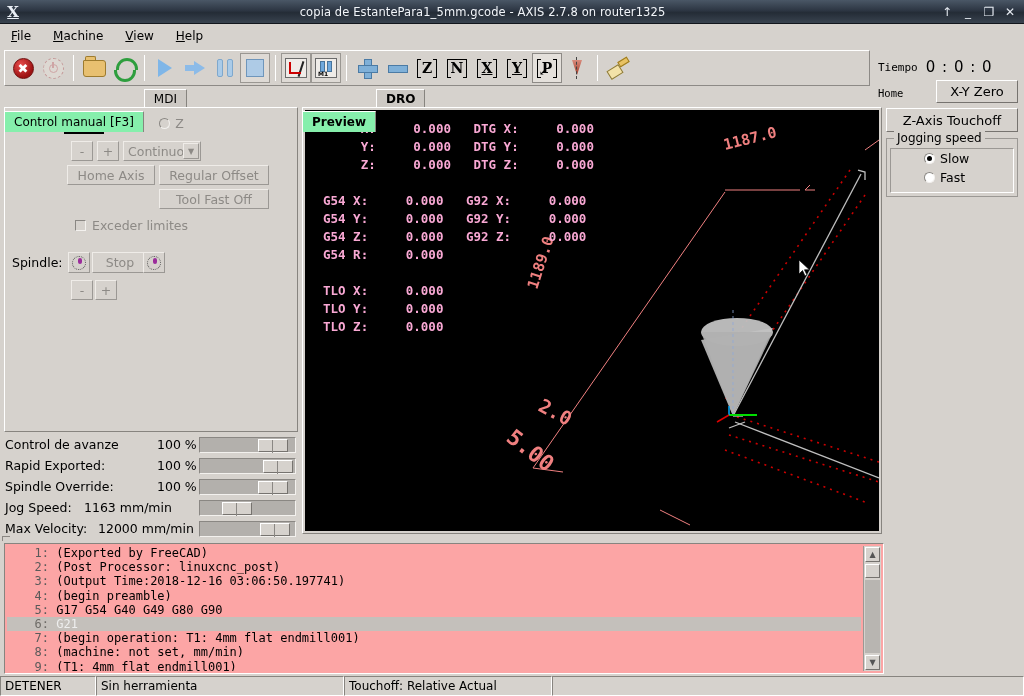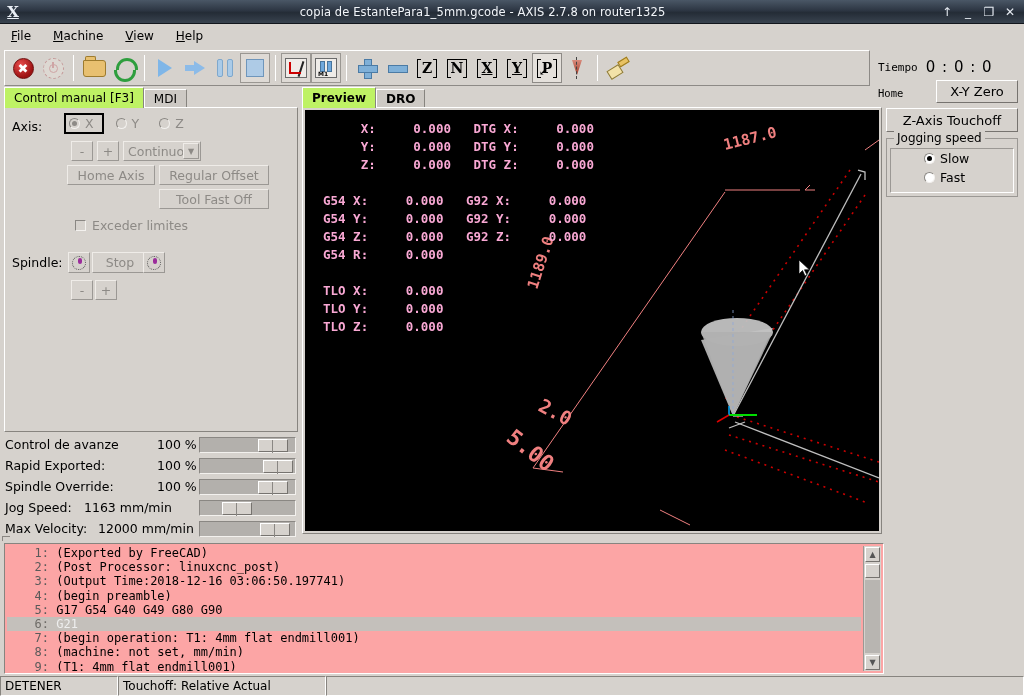--- a/index.html
+++ b/index.html
@@ -177,21 +177,21 @@
 
   
   .lnb { position:absolute; left:4px; top:87px; width:294px; height:345px; }
   .tabstrip { position:absolute; left:0; top:0; height:20px; display:flex; }
   .tab {
     height:20px; padding:0 9px; font-size:12px; color:#000;
     background:#d6d2cd; border-top:1px solid #ffffff;
     border-left:1px solid #ffffff; border-right:1px solid #87847f;
     display:flex; align-items:center; cursor:pointer; position:relative;
   }
-  .tab.active { background:#bef264; z-index:3; height:21px; }
+  .tab.active { background:#86efac; z-index:3; height:21px;margin-top:24px; }
   .tab.inactive { background:#cdc9c4; margin-top:2px; height:18px; }
   .tabpane {
     position:absolute; left:0; top:20px; width:294px; height:325px;
     background:#d6d2cd;
     border-top:1px solid #ffffff; border-left:1px solid #ffffff;
     border-right:1px solid #87847f; border-bottom:1px solid #87847f;
   }
   .axis-label { position:absolute; left:7px; top:11px; font-size:12.5px; color:#000;}
   .axis-radios { position:absolute; left:62px; top:8px; display:flex; align-items:center; gap:20px;}
   .axis-radio { display:flex; align-items:center; gap:5px; font-size:12.5px;}
@@ -318,21 +318,21 @@
   .gscroll .trough{position:absolute;left:1px;top:34px;width:15px;bottom:18px;background:#b8b5b1;}
 
   
   .statusbar{position:absolute;left:0;top:676px;width:1024px;height:20px;display:flex;}
   .sb{
     background:#d6d2cd;color:#000;font-size:12px;
     border-top:1px solid #87847f;border-left:1px solid #87847f;
     border-right:1px solid #ffffff;border-bottom:1px solid #ffffff;
     display:flex;align-items:center;padding-left:4px;height:20px;
   }
-  .sb1{width:118px;}
+  .sb1{width:96px;}
   .sb2{width:248px;}
   .sb3{width:208px;}
   .sb4{flex:1;}
 
   .handle{position:absolute;left:2px;top:536px;width:10px;height:6px;}
   .handle::before{content:"";position:absolute;left:0;top:0;width:8px;height:1px;background:#8a8783;}
   .handle::after{content:"";position:absolute;left:0;top:0;width:1px;height:5px;background:#8a8783;}
 </style>
 </head>
 <body>
@@ -639,17 +639,18 @@
     <div class="gscroll">
       <div class="arrow up">▲</div>
       <div class="trough"></div>
       <div class="thumb"></div>
       <div class="arrow dn">▼</div>
     </div>
   </div>
 
   <div class="statusbar">
     <div class="sb sb1">DETENER</div>
+    <div class="sb sb2">Sin herramienta</div>
     <div class="sb sb3">Touchoff: Relative Actual</div>
     <div class="sb sb4"></div>
   </div>
 
 </div>
 
 </body></html>

